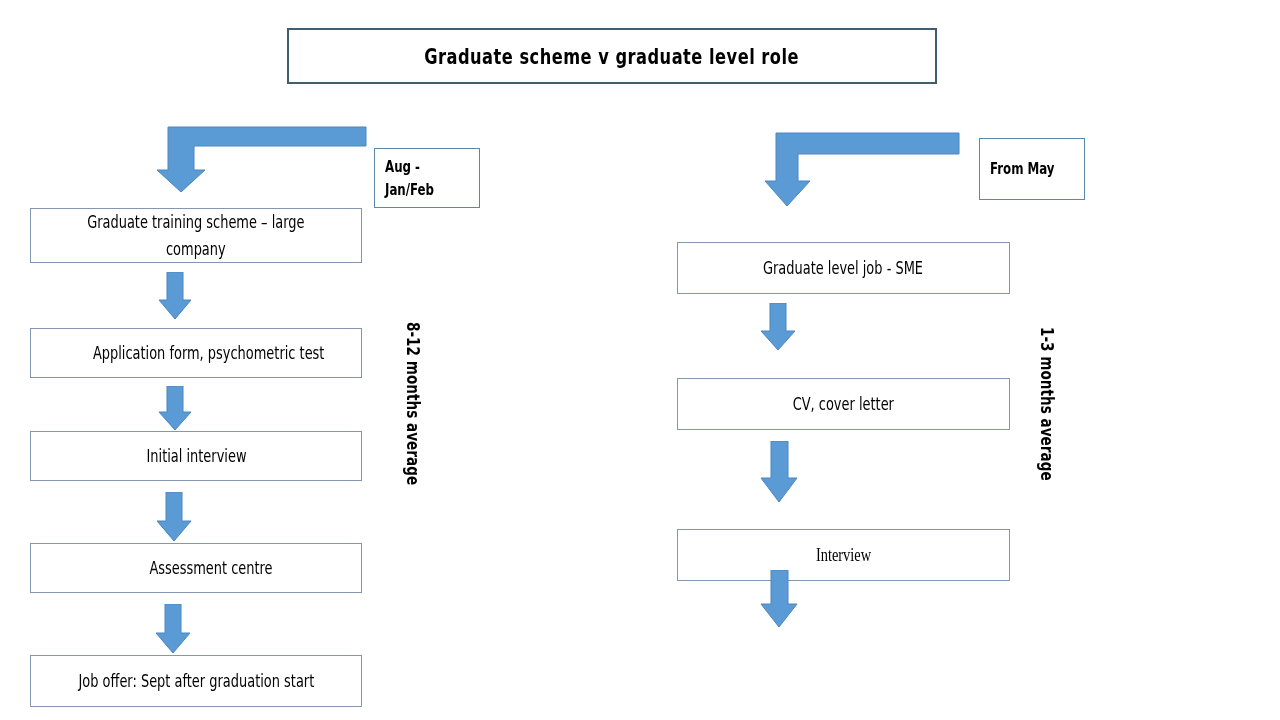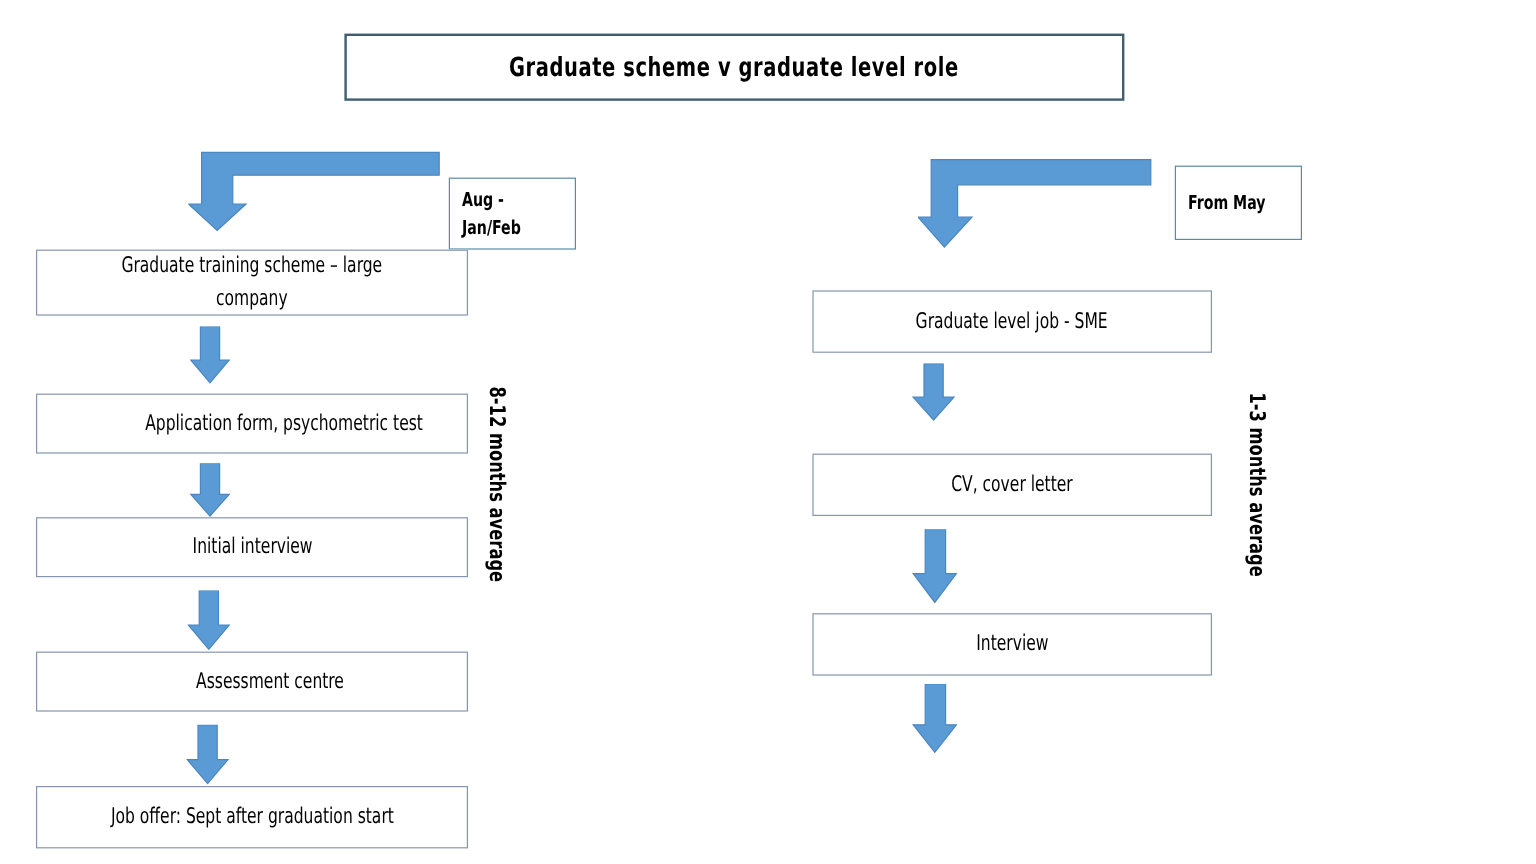--- a/index.html
+++ b/index.html
@@ -61,21 +61,21 @@
   .pbox .label {
     font-size: 18px;
     line-height: 1.45;
     font-weight: 400;
     transform: scaleX(0.80);
     transform-origin: center center;
     white-space: pre-line;
   }
 
   
-  .col-left  { left: 30px;  width: 360px; }
+  .col-left  { left: 30px;  width: 332px; }
   .col-right { left: 677px; width: 333px; }
 
   
   .note-box {
     position: absolute;
     border: 1px solid #5B8AA6;
     background: #ffffff;
     box-sizing: border-box;
     display: flex;
     align-items: center;
@@ -197,21 +197,21 @@
   <div class="pbox col-right" style="top:378px; height:52px;">
     <span class="label">CV, cover letter</span>
   </div>
 
   <div class="arrow-down" style="left:760px; top:441px;">
     <svg width="38" height="62" viewBox="0 0 38 62">
       <path d="M11 0 L28 0 L28 37 L37 37 L19 61 L1 37 L11 37 Z" fill="#5B9BD5" stroke="#4A86C0" stroke-width="1"></path>
     </svg>
   </div>
 
-  <div class="pbox col-right" style="top:511px; height:52px;">
+  <div class="pbox col-right" style="top:529px; height:52px;font-family:Liberation Serif, serif;">
     <span class="label">Interview</span>
   </div>
 
   <div class="arrow-down" style="left:760px; top:570px;">
     <svg width="38" height="58" viewBox="0 0 38 58">
       <path d="M11 0 L28 0 L28 34 L37 34 L19 57 L1 34 L11 34 Z" fill="#5B9BD5" stroke="#4A86C0" stroke-width="1"></path>
     </svg>
   </div>
 
 

